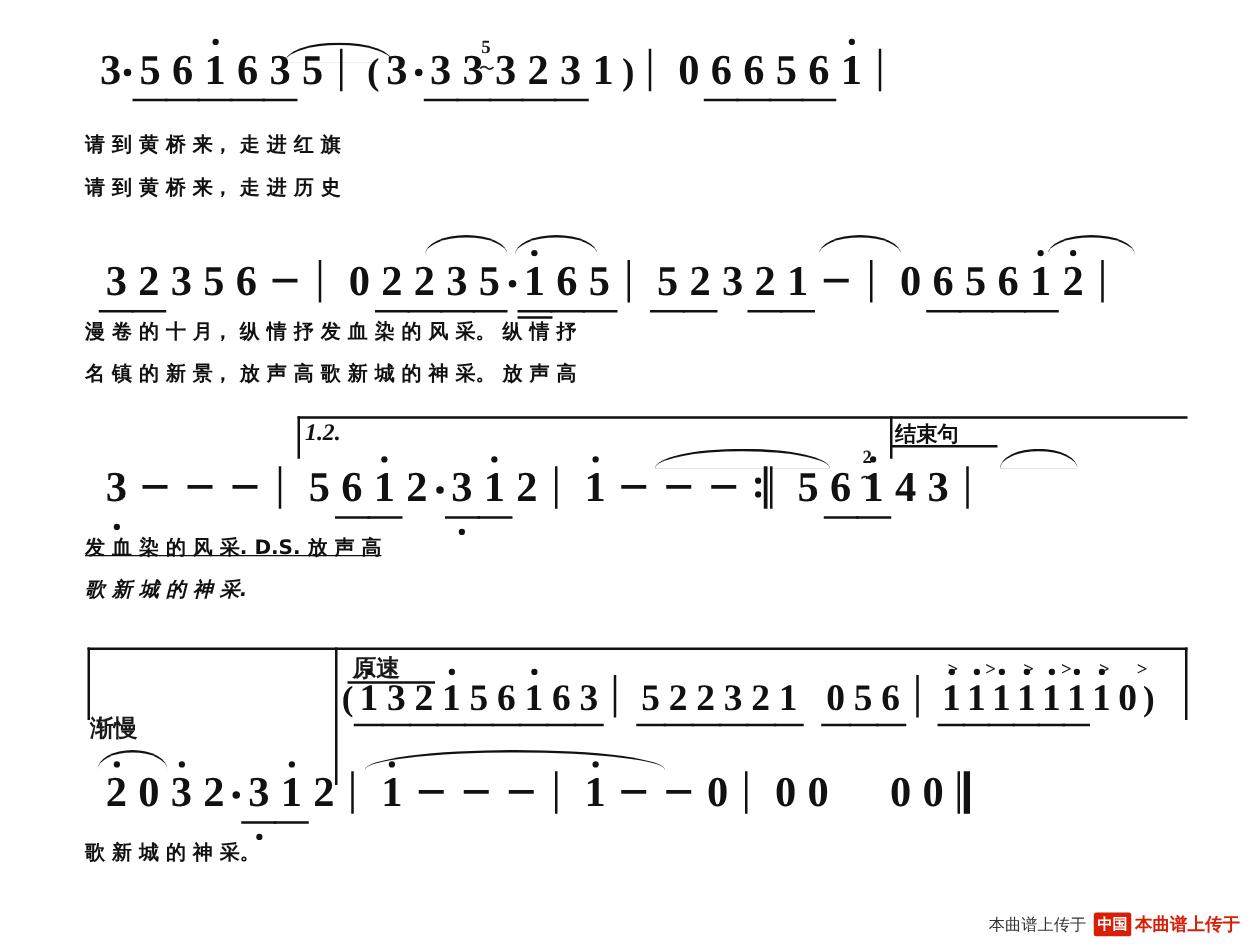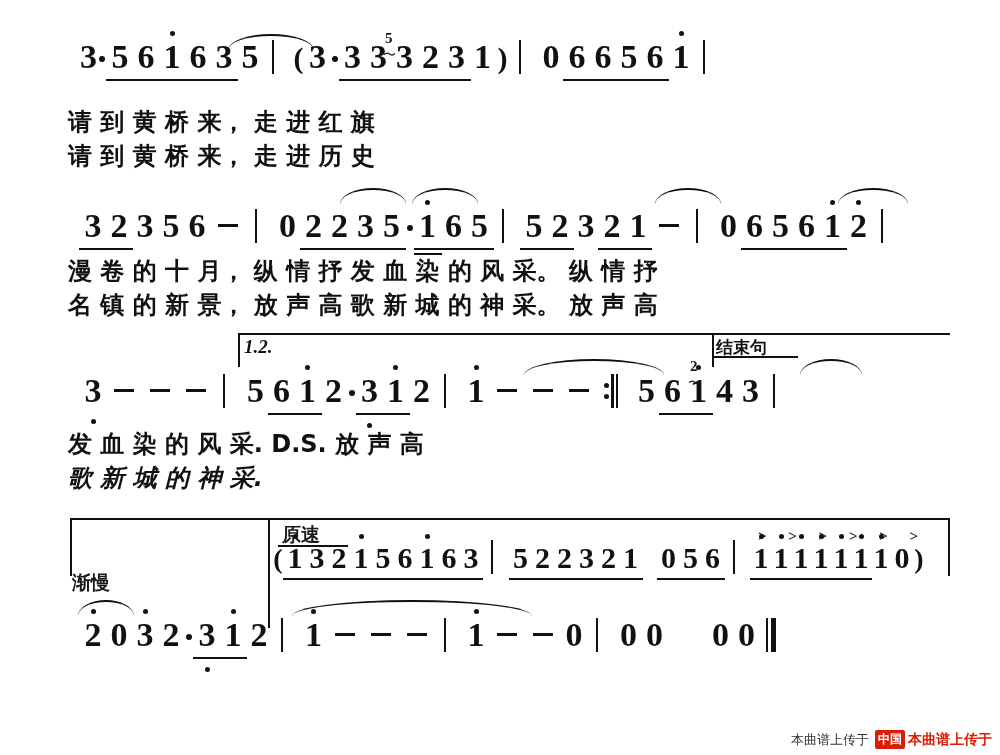--- a/index.html
+++ b/index.html
@@ -35,21 +35,21 @@
     font-weight: bold;
     font-size: 34px;
     letter-spacing: 0px;
     color: #111;
   }
   .lyricline {
     position: absolute;
     white-space: nowrap;
     font-family: "DejaVu Sans", sans-serif;
     font-weight: bold;
-    font-size: 24px;
+    font-size: 16px;
     color: #111;
   }
 
   
   .n {
     display: inline-block;
     position: relative;
     text-align: center;
     font-family: "Liberation Serif", serif;
     font-weight: bold;
@@ -316,21 +316,21 @@
       <span class="n oct-dn" style="width:26px;">3</span><span class="dash"></span><span class="dash"></span><span class="dash"></span><span class="bar"></span>
       <span class="n" style="width:26px;">5</span><span class="n u1" style="width:26px;">6</span><span class="n u1 oct-up" style="width:26px;">1</span><span class="n" style="width:26px;">2</span><span class="dot"></span><span class="n u1 oct-dn" style="width:26px;">3</span><span class="n u1 oct-up" style="width:26px;">1</span><span class="n" style="width:26px;">2</span><span class="bar"></span>
       <span class="n oct-up" style="width:26px;">1</span><span class="dash"></span><span class="dash"></span><span class="dash"></span><span class="repeat"><i class="a"></i><i class="b"></i></span>
       <span class="n" style="width:26px;">5</span><span class="n u1" style="width:26px;">6</span><span class="n u1 oct-up" style="width:26px;">1</span><span class="n" style="width:26px;">4</span><span class="n" style="width:26px;">3</span><span class="bar"></span>
     </div>
 
     <div class="grace" style="left:690px; top:-4px;">2</div>
     <div class="squiggle" style="left:688px; top:12px;">〜</div>
   </div>
 
-  <div class="lyricline" style="left:68px; top:428px;">发        血 染 的 风      采.      D.S. 放 声   高</div>
+  <div class="lyricline" style="left:68px; top:428px;text-decoration:underline;">发        血 染 的 风      采.      D.S. 放 声   高</div>
   <div class="lyricline" style="left:68px; top:462px;font-style:italic;">歌        新 城 的 神      采.</div>
 
   <div class="hline" style="left:70px; top:518px; width:880px;"></div>
   <div class="vline" style="left:70px; top:518px; height:58px;"></div>
   <div class="vline" style="left:268px; top:518px; height:110px;"></div>
   <div class="vline" style="left:948px; top:518px; height:58px;"></div>
 
   <div class="termlabel" style="left:282px; top:522px;text-align:center;">原速</div>
   <div class="hline" style="left:278px; top:545px; width:70px;"></div>
 
@@ -349,20 +349,21 @@
     <div class="slur" style="left:292px; top:0px; width:240px;"></div>
 
     <div class="noteline" style="left:80px; top:16px;">
       <span class="n oct-up" style="width:26px;">2</span><span class="n" style="width:26px;">0</span><span class="n oct-up" style="width:26px;">3</span><span class="n" style="width:26px;">2</span><span class="dot"></span><span class="n u1 oct-dn" style="width:26px;">3</span><span class="n u1 oct-up" style="width:26px;">1</span><span class="n" style="width:26px;">2</span><span class="bar"></span>
       <span class="n oct-up" style="width:26px;">1</span><span class="dash"></span><span class="dash"></span><span class="dash"></span><span class="bar"></span>
       <span class="n oct-up" style="width:26px;">1</span><span class="dash"></span><span class="dash"></span><span class="n" style="width:26px;">0</span><span class="bar"></span>
       <span class="n" style="width:26px;">0</span><span class="n" style="width:26px;">0</span><span class="n" style="width:40px;"></span><span class="n" style="width:26px;">0</span><span class="n" style="width:26px;">0</span><span class="endbar"></span>
     </div>
   </div>
 
+  <div class="lyricline" style="left:68px; top:672px;">歌  新 城 的 神 采。</div>
 
   <div id="footer">
     <span class="ftext">本曲谱上传于</span>
     <span class="logo">中国</span>
     <span class="site">本曲谱上传于</span>
   </div>
 
 </div>
 
 </body></html>

